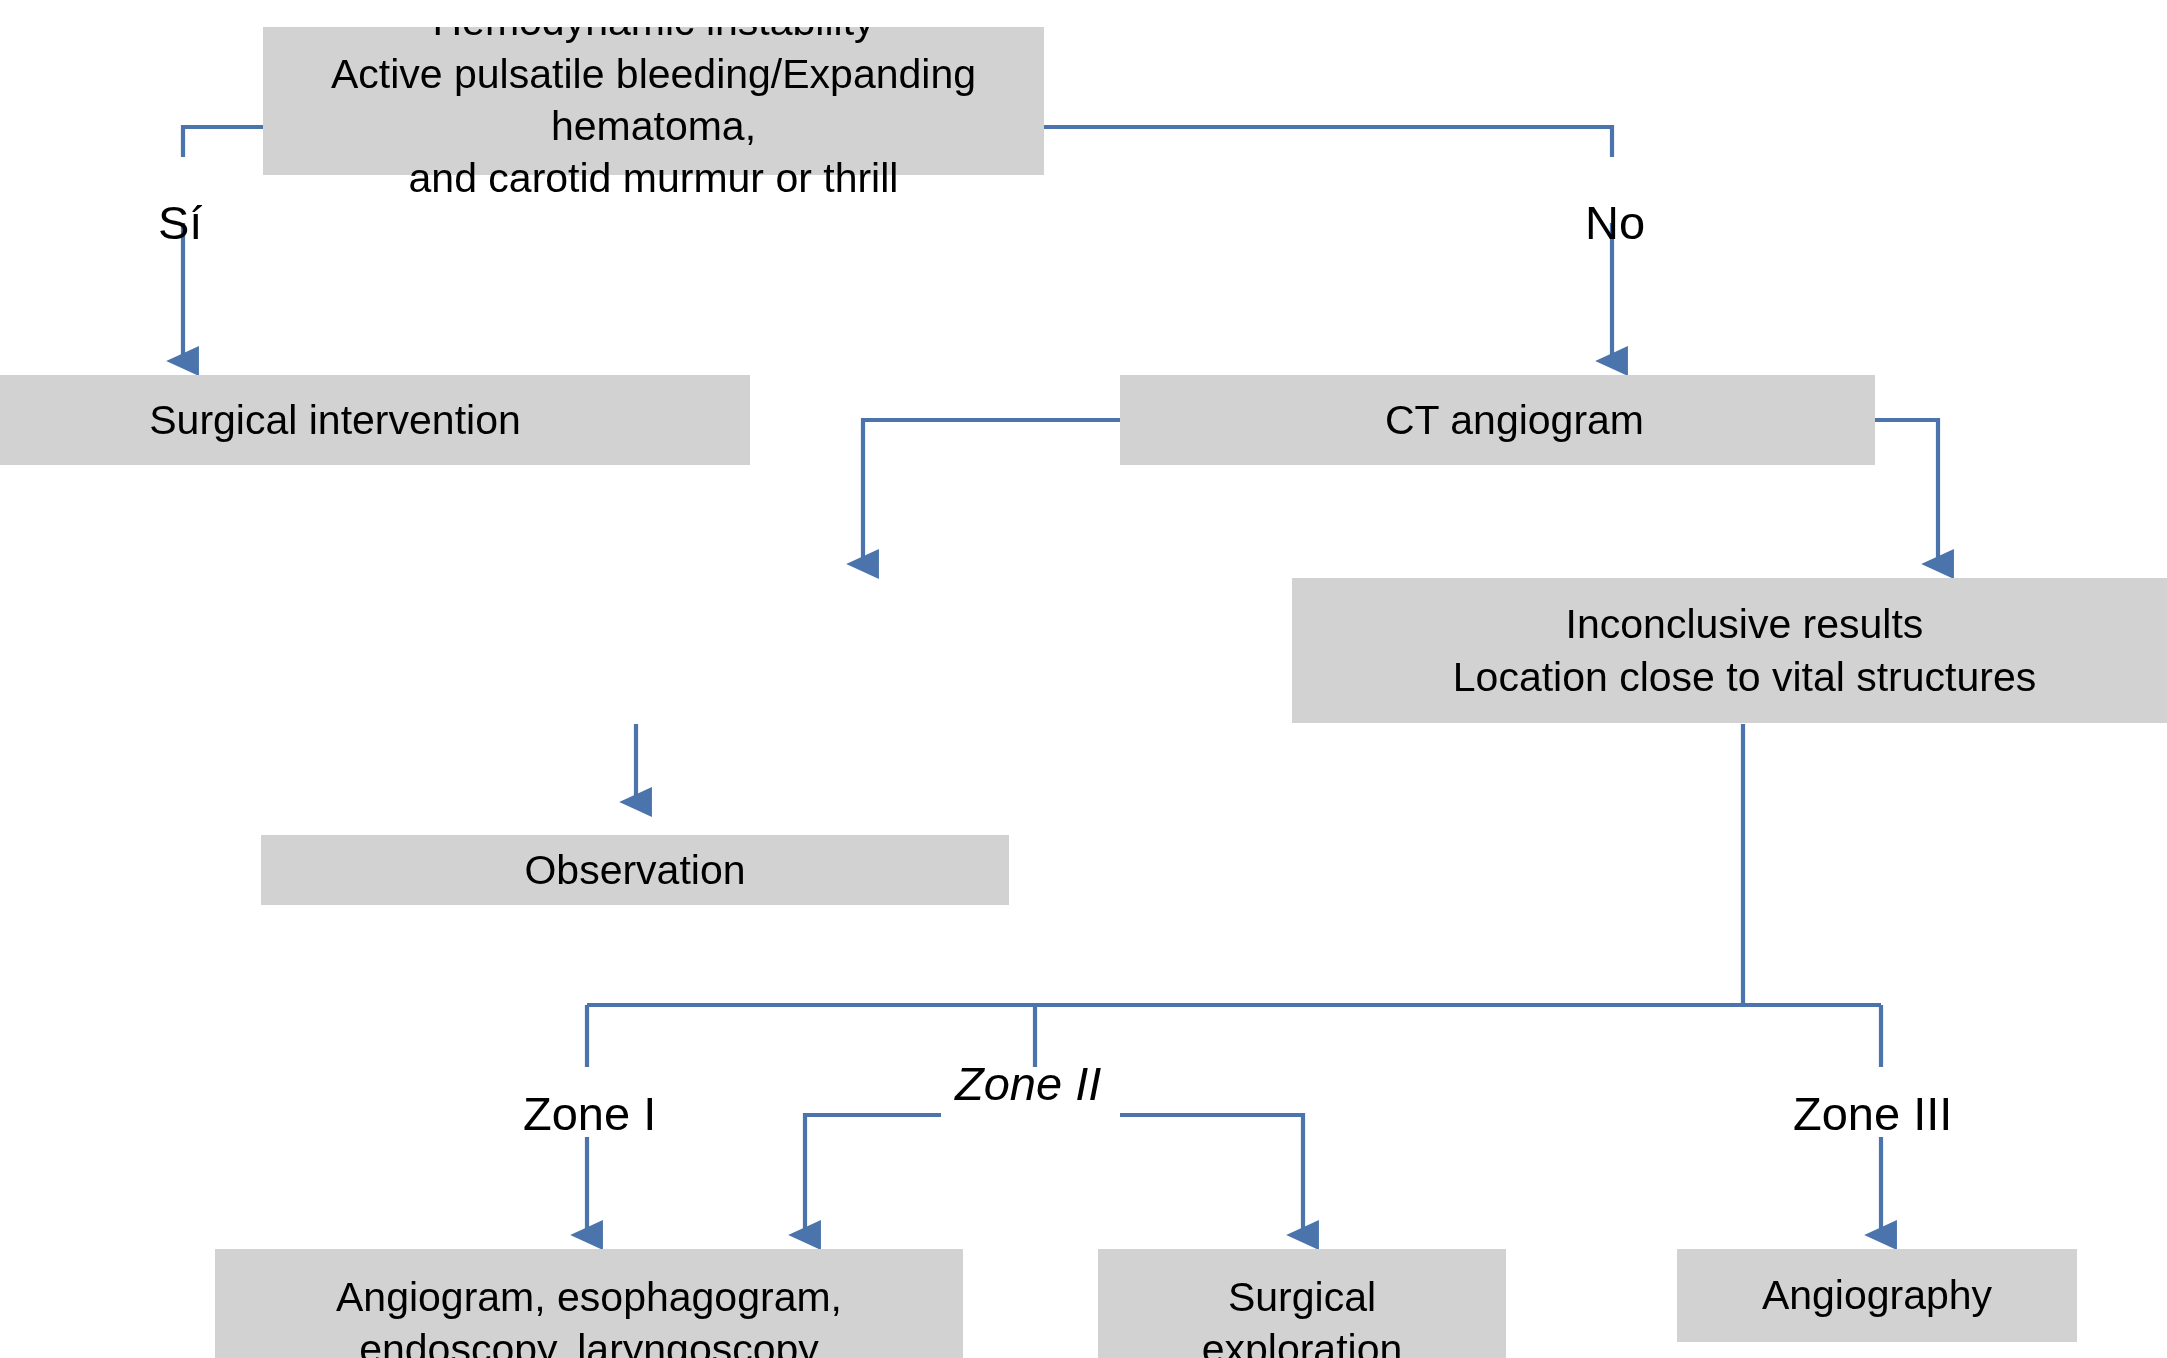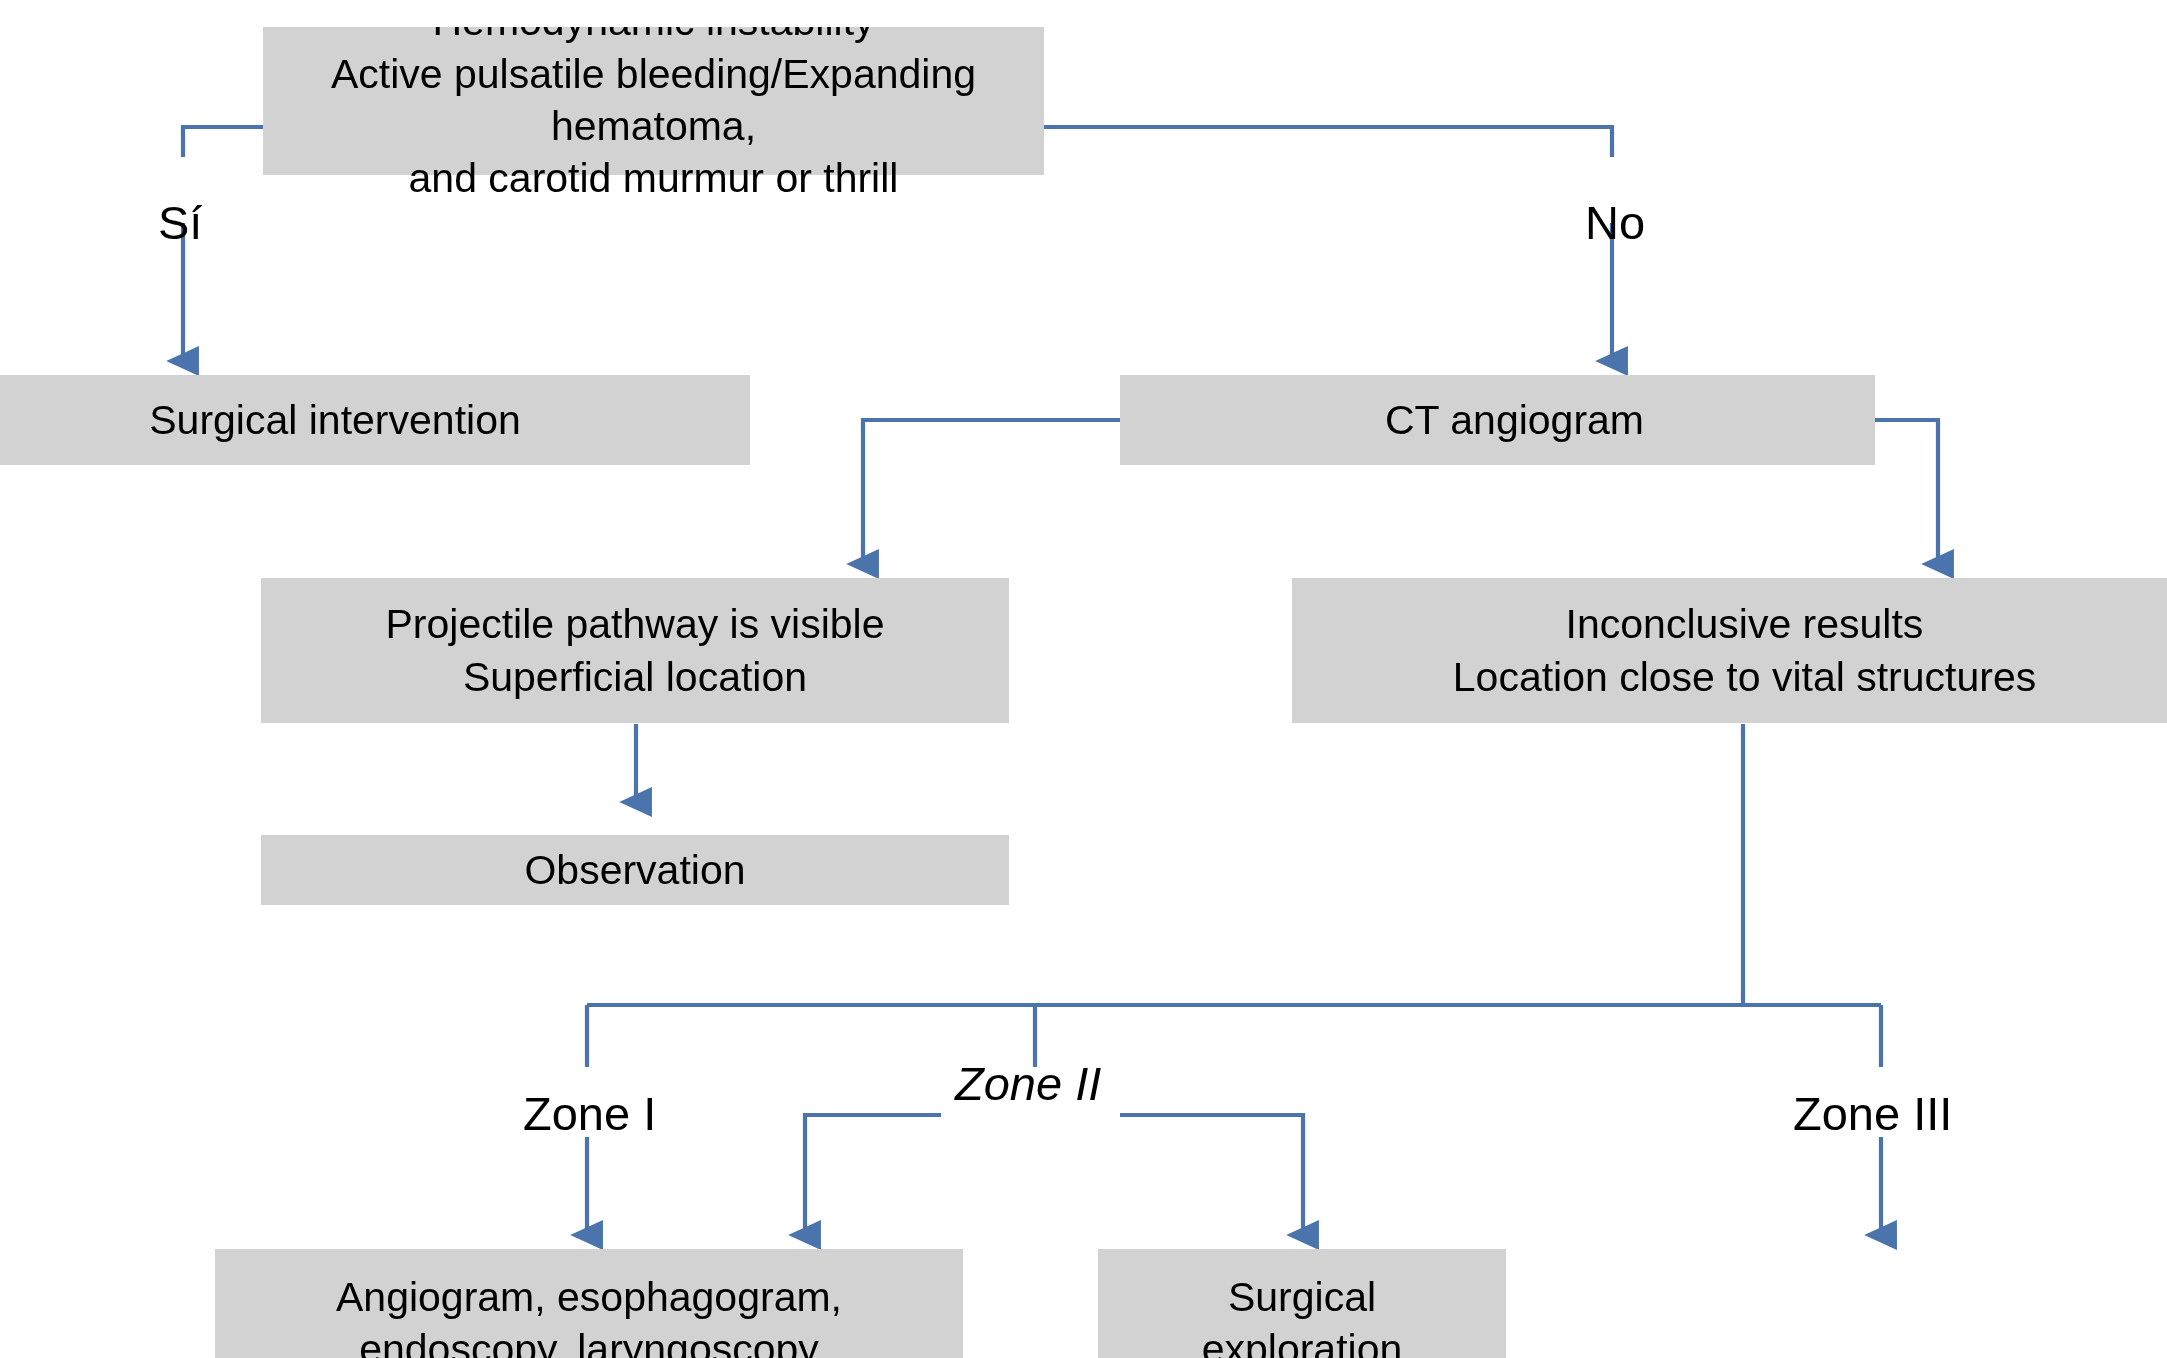--- a/index.html
+++ b/index.html
@@ -96,34 +96,33 @@
   </svg>
 
   <div class="node" style="left:263px; top:-2px; width:781px; height:150px;">Hemodynamic instability
 Active pulsatile bleeding/Expanding hematoma,
 and carotid murmur or thrill</div>
 
   <div class="node" style="left:-80px; top:348px; width:830px; height:90px;">Surgical intervention</div>
 
   <div class="node" style="left:1120px; top:348px; width:755px; height:90px;padding-left:44px;">CT angiogram</div>
 
-  <div class="node" style="left:261px; top:551px; width:748px; height:145px;">Projectile pathway is visible
-Superficial location</div>
 
   <div class="node" style="left:1292px; top:551px; width:905px; height:145px;">Inconclusive results
 Location close to vital structures</div>
 
   <div class="node" style="left:261px; top:808px; width:748px; height:70px;">Observation</div>
 
   <div class="node" style="left:215px; top:1222px; width:748px; height:148px;">Angiogram, esophagogram,
 endoscopy, laryngoscopy</div>
 
   <div class="node" style="left:1098px; top:1222px; width:408px; height:148px;">Surgical
 exploration</div>
 
+  <div class="node" style="left:1677px; top:1222px; width:400px; height:93px;">Angiography</div>
 
   <div class="edge-label" style="left:158px; top:172px;">Sí</div>
 
   <div class="edge-label" style="left:1585px; top:172px;">No</div>
 
   <div class="edge-label" style="left:523px; top:1063px;">Zone I</div>
 
   <div class="edge-label" style="left:955px; top:1033px;font-style:italic;">Zone II</div>
 
   <div class="edge-label" style="left:1793px; top:1063px;">Zone III</div>

